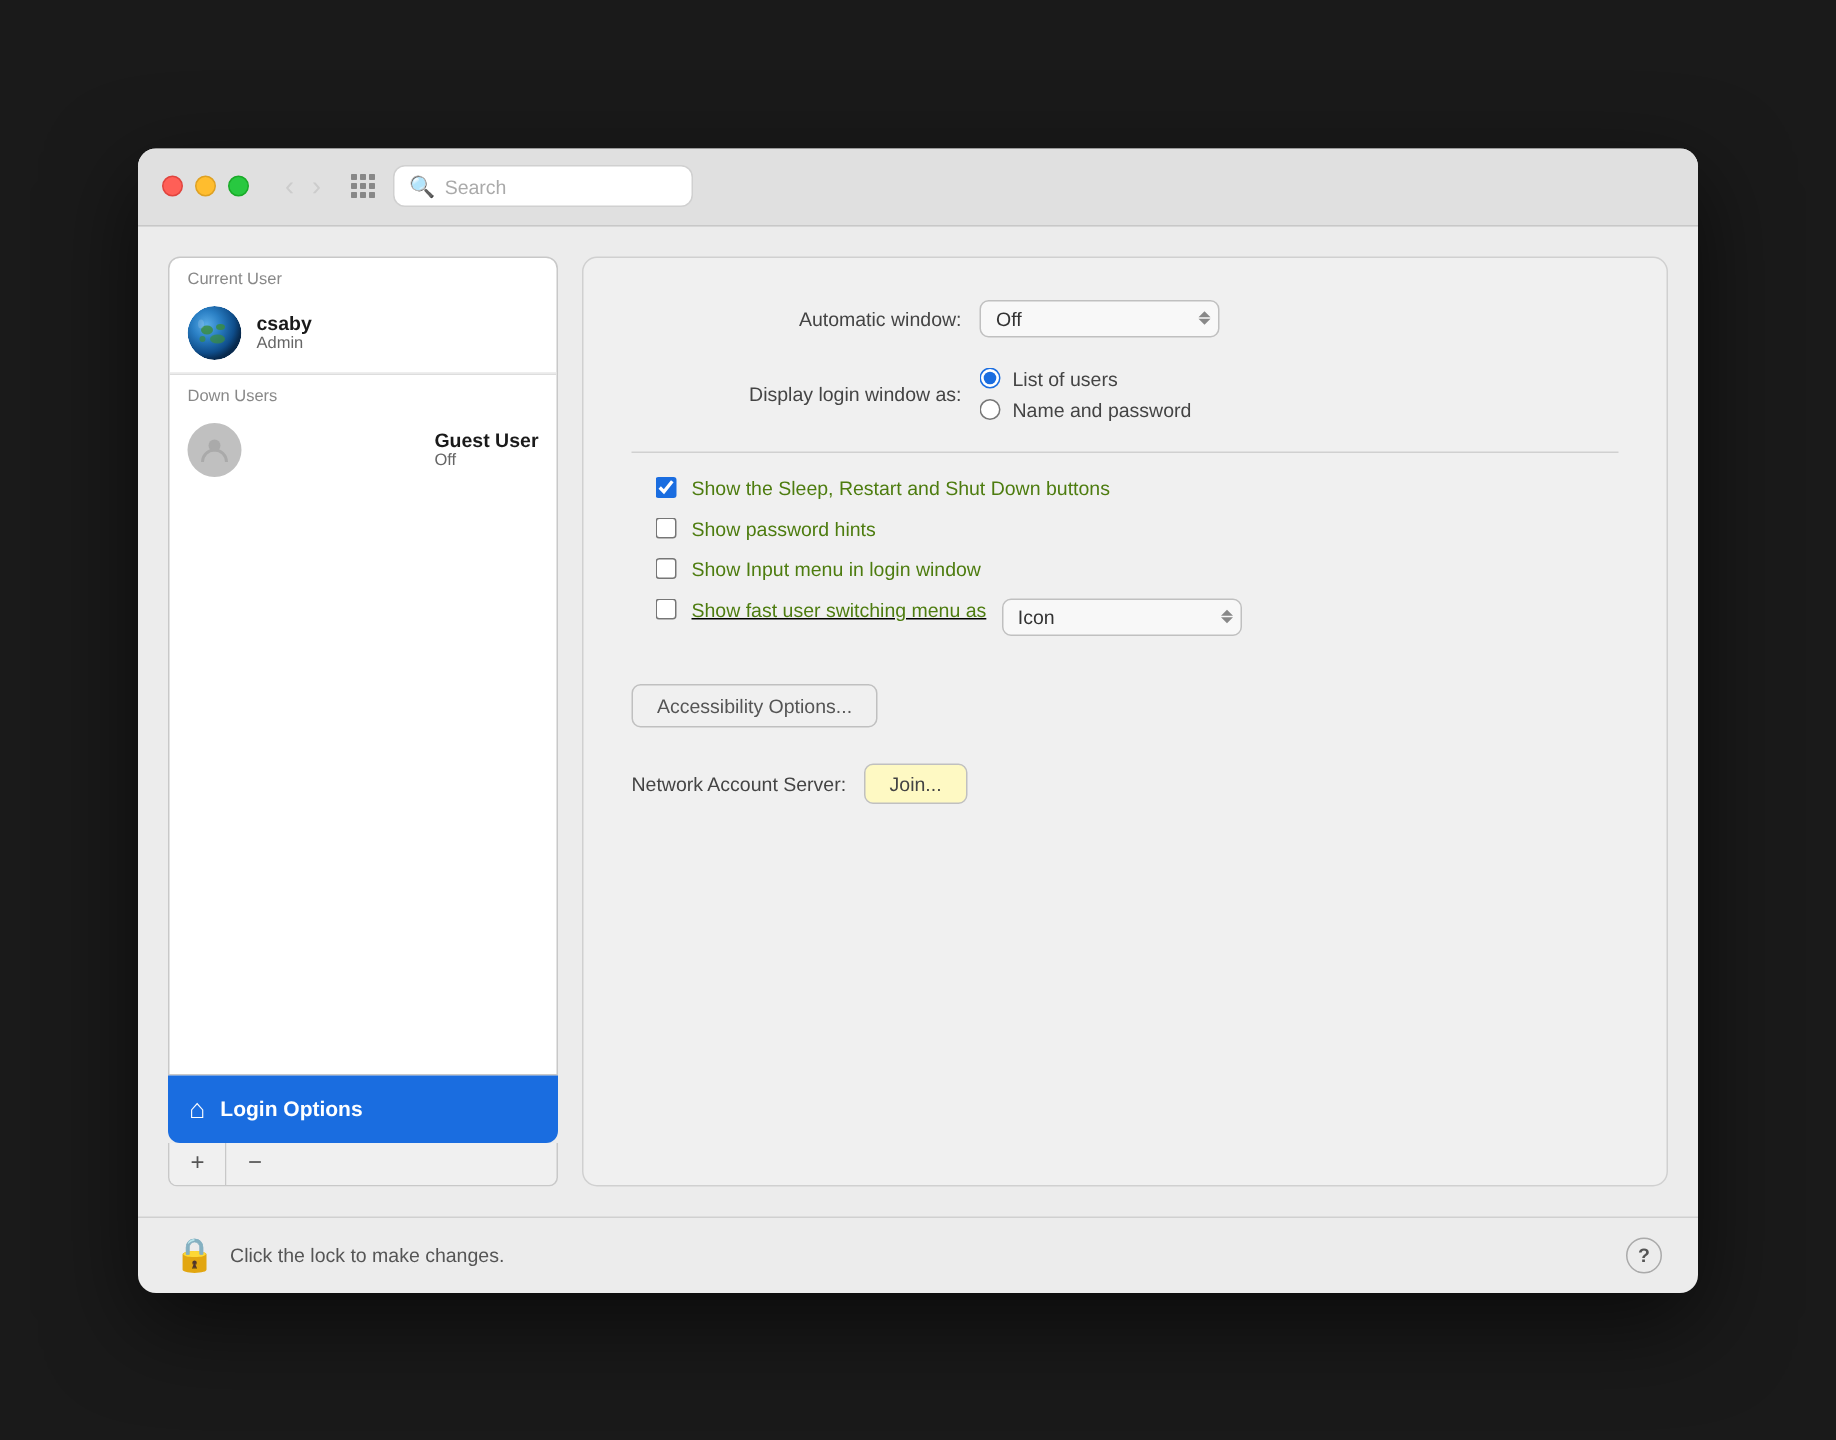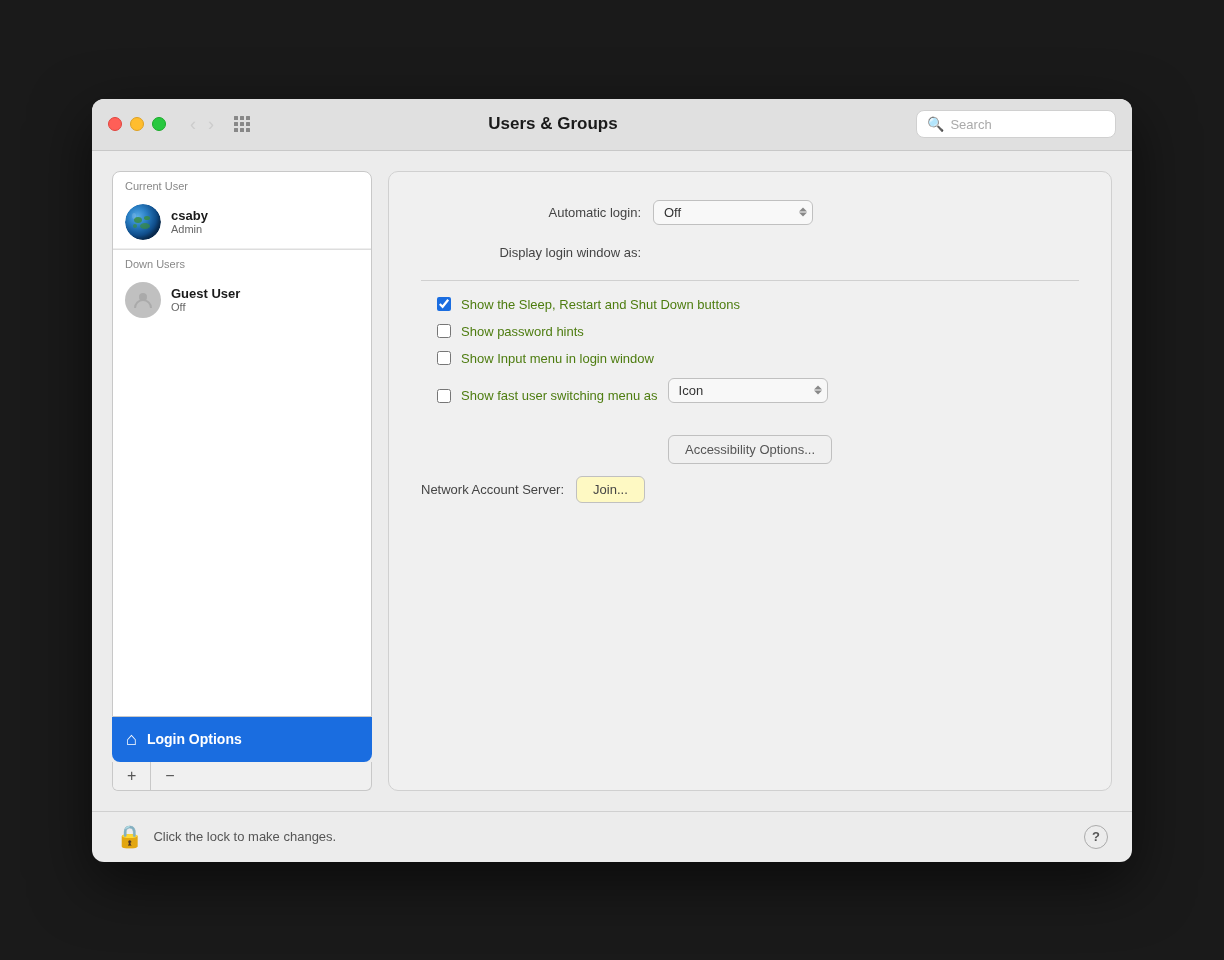--- a/index.html
+++ b/index.html
@@ -145,21 +145,21 @@
     }
 
     .user-item {
       display: flex;
       align-items: center;
       gap: 10px;
       padding: 8px 12px;
       cursor: pointer;
       border-bottom: 1px solid #eee;
     }
-    .user-item:last-child { border-bottom: none; }
+    .user-item:last-child { border-bottom: none; justify-content: space-between; }
 
     .avatar {
       width: 36px;
       height: 36px;
       border-radius: 50%;
       overflow: hidden;
       flex-shrink: 0;
     }
 
     .avatar-guest {
@@ -334,31 +334,32 @@
       accent-color: #1a6de0;
     }
 
     .checkbox-label {
       font-size: 13px;
       color: #4d7c0f;
     }
 
     .inline-select-row {
       display: flex;
-      align-items: flex-end;
+      align-items: flex-start;
       gap: 10px;
       padding-left: 16px;
       margin-bottom: 12px;
+      text-decoration: underline;
     }
 
     .accessibility-row {
       display: flex;
-      justify-content: center;
+      justify-content: flex-start;
       margin-top: 32px;
-      margin-bottom: 12px;
+      margin-bottom: 24px;
     }
 
     .accessibility-btn {
       background: #f0f0f0;
       border: 1px solid #c0c0c0;
       border-radius: 6px;
       padding: 6px 16px;
       font-size: 13px;
       color: #555;
       cursor: pointer;
@@ -449,21 +450,20 @@
         <div class="grid-dot"></div>
         <div class="grid-dot"></div>
       <div class="grid-dot"></div>
         <div class="grid-dot"></div>
         <div class="grid-dot"></div>
       <div class="grid-dot"></div>
         <div class="grid-dot"></div>
         <div class="grid-dot"></div>
     </div>
 
-    <div class="window-title">Users &amp; Groups</div>
 
     <div class="search-bar">
       <span class="search-icon-svg">🔍</span>
       <input class="search-input" type="text" placeholder="Search" style="">
     </div>
   </div>
 
   <div class="content">
 
     <div class="sidebar">
@@ -521,35 +521,45 @@
 
       <div class="sidebar-toolbar">
         <button class="toolbar-btn">+</button>
         <button class="toolbar-btn">−</button>
       </div>
     </div>
 
     <div class="main-panel">
 
       <div class="form-row">
-        <span class="form-label">Automatic login:</span>
+        <span class="form-label">Automatic window:</span>
         <div class="select-wrapper">
           <select class="styled-select">
             <option>Off</option>
             <option>csaby</option>
           </select>
           <div class="select-arrows">
             <div class="select-arrow-up"></div>
             <div class="select-arrow-down"></div>
           </div>
         </div>
       </div>
 
       <div class="form-row">
         <span class="form-label">Display login window as:</span>
+        <div class="radio-group">
+          <label class="radio-option">
+            <input type="radio" name="login_display" class="radio-input" checked="" style="">
+            <span>List of users</span>
+          </label>
+          <label class="radio-option">
+            <input type="radio" name="login_display" class="radio-input" style="">
+            <span>Name and password</span>
+          </label>
+        </div>
       </div>
 
       <hr class="divider">
 
       <div class="checkbox-row">
         <input type="checkbox" class="checkbox-input" checked="" style="">
         <label class="checkbox-label">Show the Sleep, Restart and Shut Down buttons</label>
       </div>
 
       <div class="checkbox-row">

